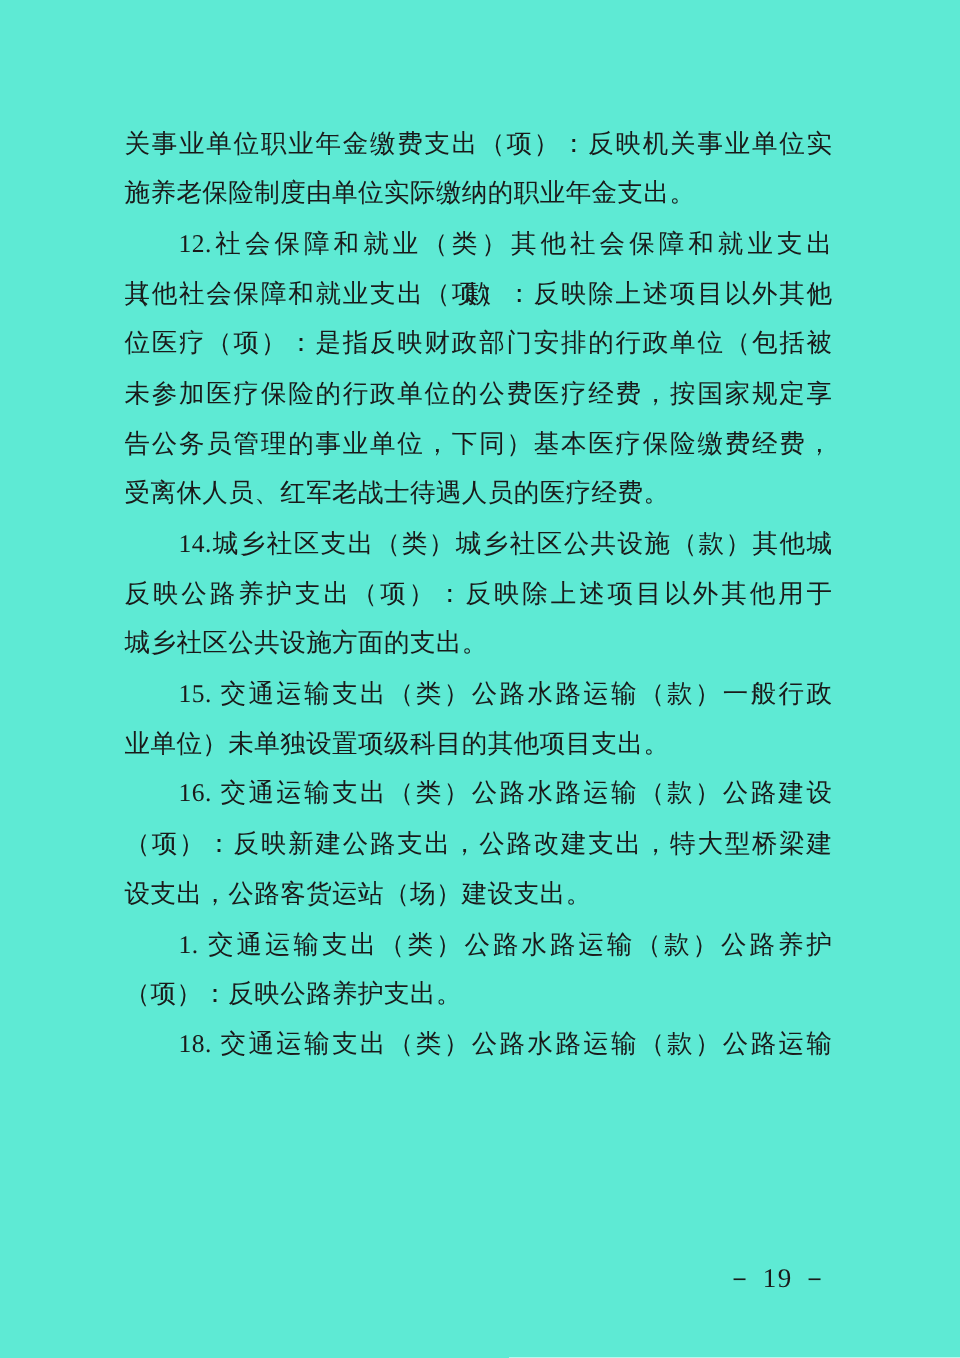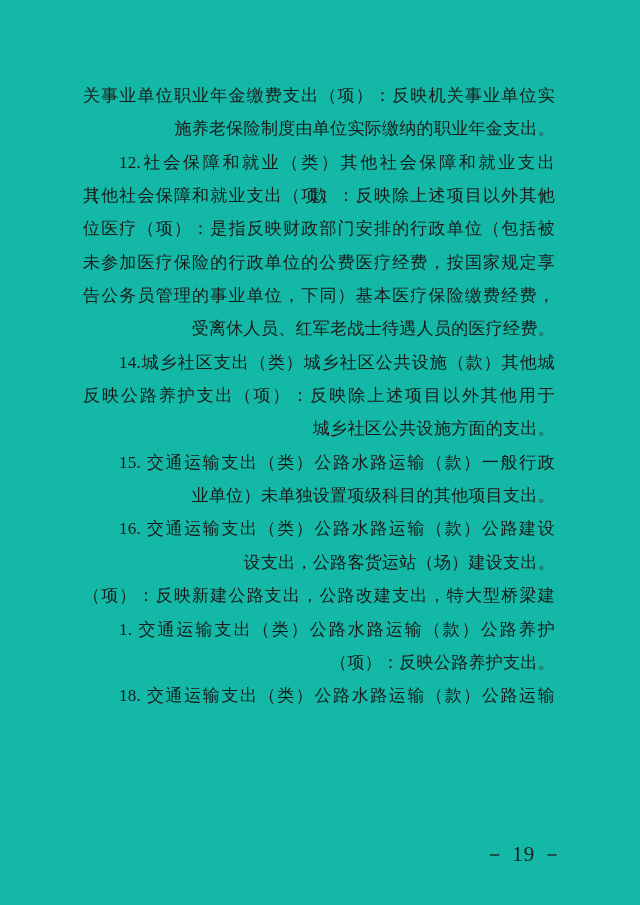--- a/index.html
+++ b/index.html
@@ -7,52 +7,52 @@
     padding: 0;
     width: 640px;
     height: 905px;
     background: #ffffff;
     overflow: hidden;
   }
   .page {
     position: relative;
     width: 640px;
     height: 905px;
-    background: #14b8a6;
+    background: #5eead4;
     font-family: "Liberation Serif", "DejaVu Serif", serif;
     color: #1a1a1a;
   }
   .content {
     position: absolute;
     left: 83px;
     top: 79px;
     width: 472px;
   }
   .line {
     font-size: 17px;
     height: 33.35px;
     line-height: 33.35px;
     white-space: nowrap;
-    text-align: right;
+    text-align: left;
     letter-spacing: 0.3px;
   }
   .line.j {
     white-space: normal;
     text-align: justify;
     text-align-last: justify;
     text-justify: inter-character;
   }
   .line.in {
     text-indent: 36px;
   }
   .footer {
     position: absolute;
     top: 840px;
     left: 484px;
-    font-size: 21px;
+    font-size: 18px;
     letter-spacing: 1px;
     color: #1a1a1a;
     white-space: nowrap;
   }
 </style>
 </head>
 <body>
 
 <div class="page">
   <div class="content">
@@ -63,20 +63,20 @@
       <div class="line j">位医疗（项）：是指反映财政部门安排的行政单位（包括被</div>
       <div class="line j">未参加医疗保险的行政单位的公费医疗经费，按国家规定享</div>
       <div class="line j">告公务员管理的事业单位，下同）基本医疗保险缴费经费，</div>
       <div class="line">受离休人员、红军老战士待遇人员的医疗经费。</div>
       <div class="line j in">14.城乡社区支出（类）城乡社区公共设施（款）其他城</div>
       <div class="line j">反映公路养护支出（项）：反映除上述项目以外其他用于</div>
       <div class="line">城乡社区公共设施方面的支出。</div>
       <div class="line j in">15. 交通运输支出（类）公路水路运输（款）一般行政</div>
       <div class="line">业单位）未单独设置项级科目的其他项目支出。</div>
       <div class="line j in">16. 交通运输支出（类）公路水路运输（款）公路建设</div>
+      <div class="line j">（项）：反映新建公路支出，公路改建支出，特大型桥梁建</div>
       <div class="line">设支出，公路客货运站（场）建设支出。</div>
-      <div class="line j">（项）：反映新建公路支出，公路改建支出，特大型桥梁建</div>
       <div class="line j in">1. 交通运输支出（类）公路水路运输（款）公路养护</div>
       <div class="line">（项）：反映公路养护支出。</div>
       <div class="line j in">18. 交通运输支出（类）公路水路运输（款）公路运输</div>
     </div>
   <div class="footer">－ 19 －</div>
 </div>
 
 </body></html>

